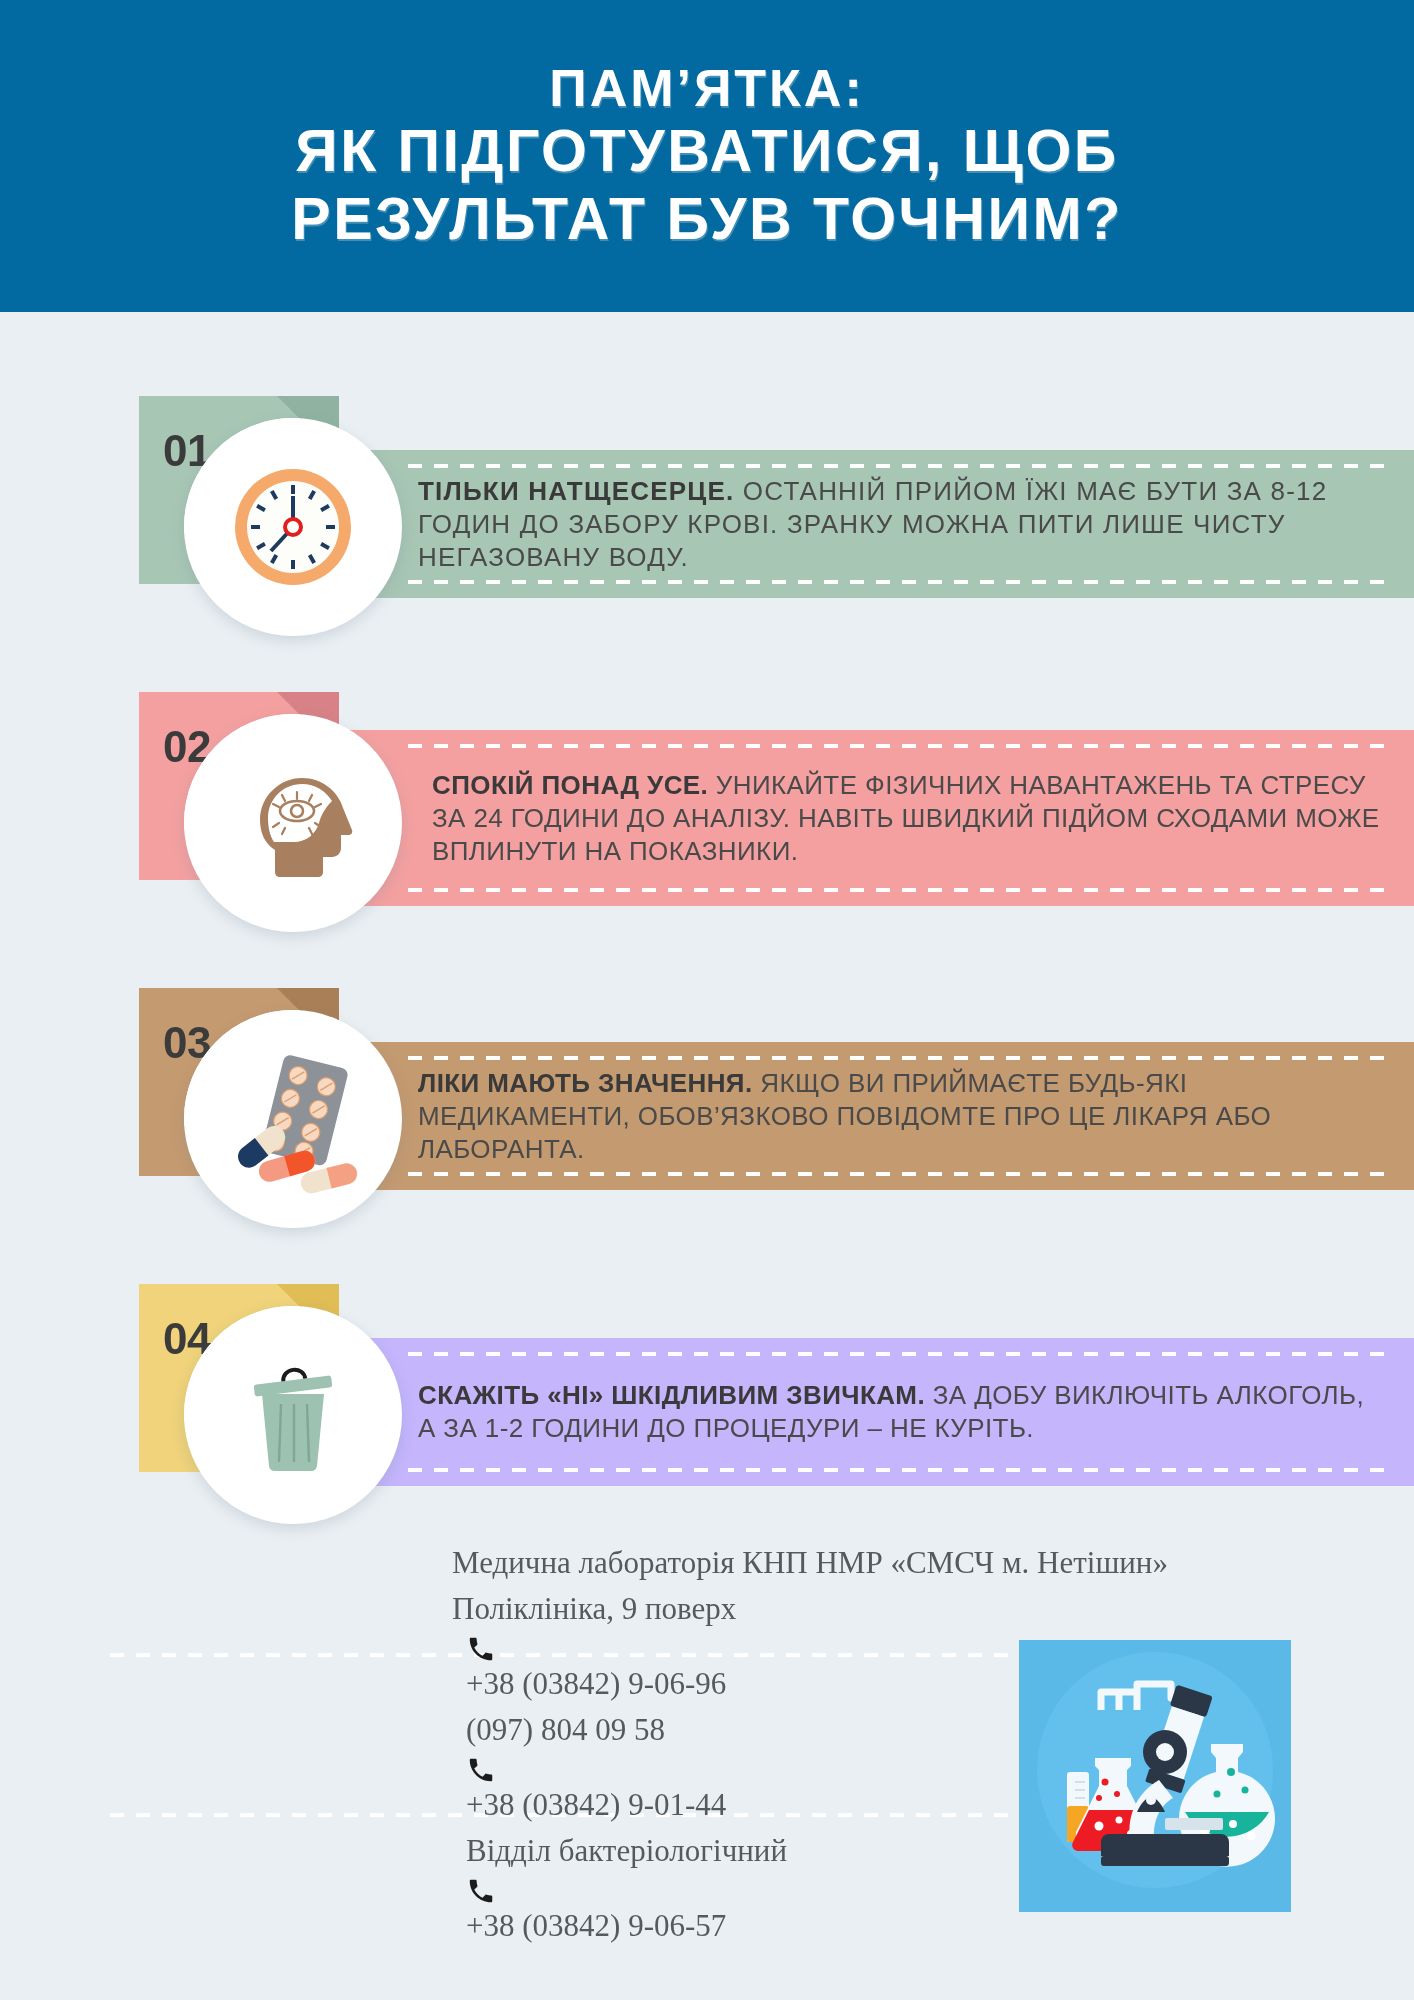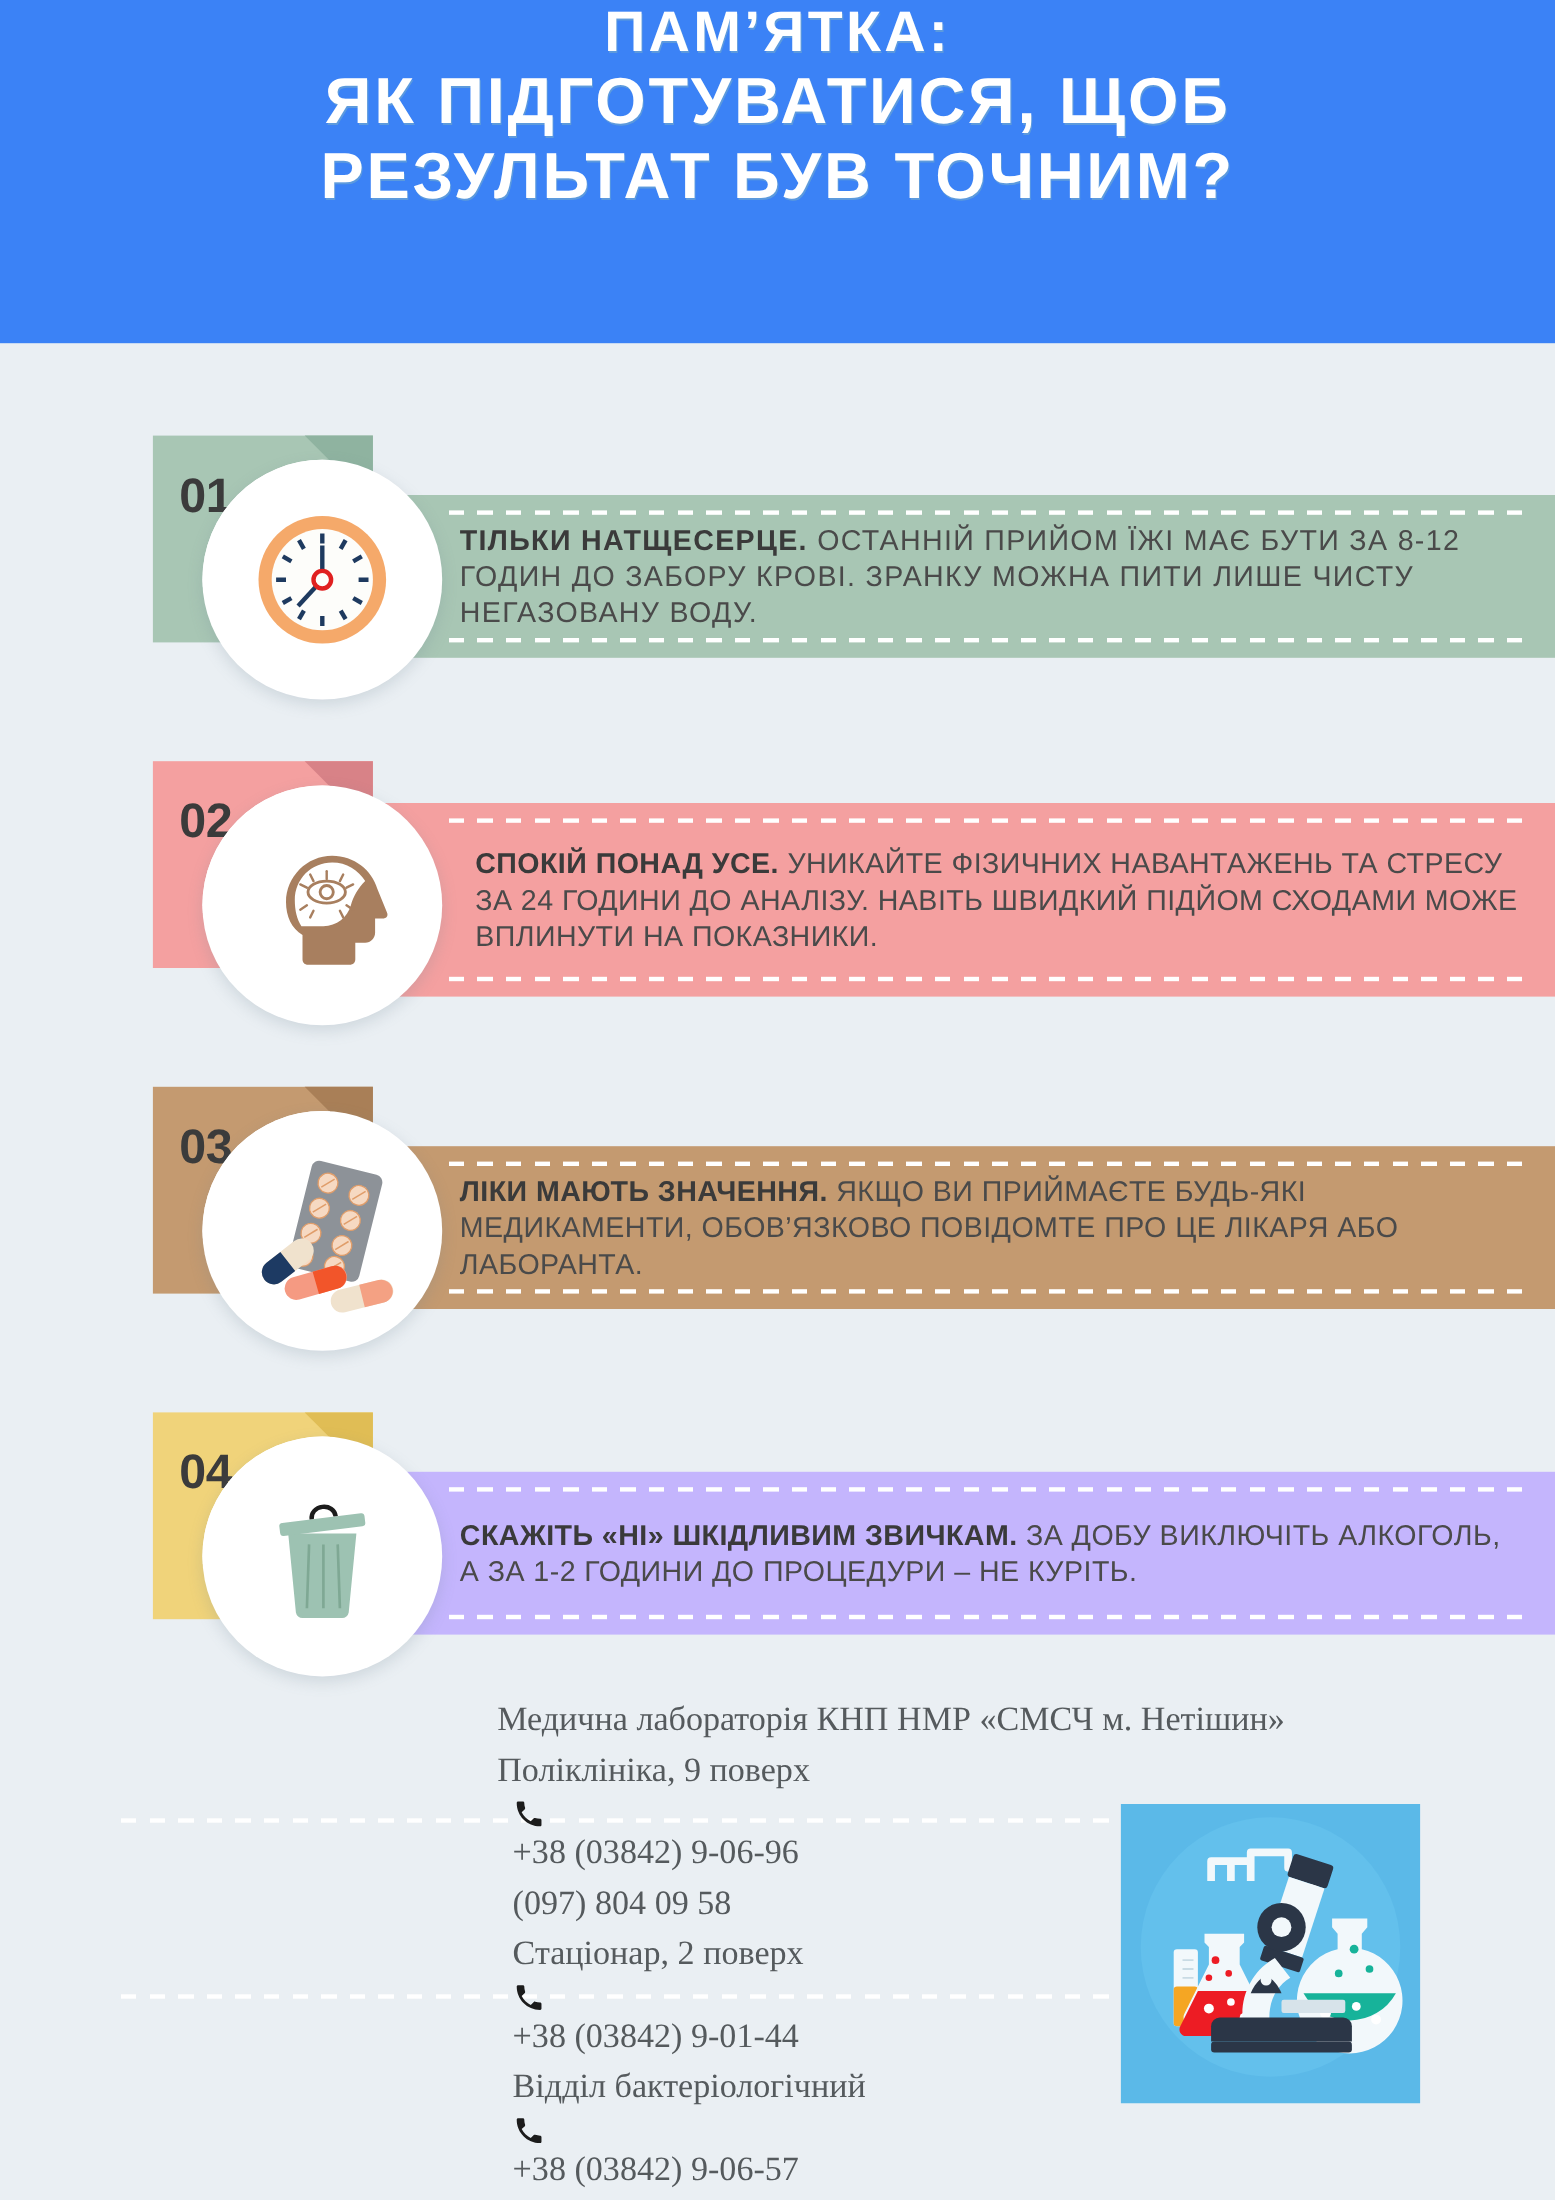--- a/index.html
+++ b/index.html
@@ -7,22 +7,22 @@
   body {
     background:#eaeff3;
     font-family:"Liberation Sans", sans-serif;
     position:relative;
     overflow:hidden;
   }
 
   
   .header {
     position:absolute; left:0; top:0; width:1414px; height:312px;
-    background:#3b82f6;
-    display:flex; align-items:flex-start; justify-content:center;
+    background:#0369a1;
+    display:flex; align-items:center; justify-content:center;
   }
   .header-title {
     text-align:center;
     color:#ffffff;
     font-weight:700;
     font-size:58px;
     line-height:1.14;
     letter-spacing:2.5px;
     text-transform:uppercase;
     text-shadow: 1px 2px 0 rgba(120,175,200,.55);
@@ -349,24 +349,20 @@
             <path d="M6.6 10.8c1.4 2.8 3.8 5.1 6.6 6.6l2.2-2.2c.3-.3.7-.4 1-.2 1.2.4 2.4.6 3.6.6.6 0 1 .4 1 1V20c0 .6-.4 1-1 1C10.6 21 3 13.4 3 4c0-.6.4-1 1-1h3.5c.6 0 1 .4 1 1 0 1.3.2 2.5.6 3.6.1.4 0 .8-.2 1.1z" fill="#1c1c1c"></path>
           </svg>
       </span>
       <span>+38 (03842) 9-06-96</span>
     </div>
     <div class="line indent">
       <span style="display:inline-block;width:36px;flex:none"></span>
       <span>(097) 804 09 58</span>
     </div>
     <div class="line indent">
-      <span style="display:inline-block;width:14px;flex:none"></span>
-      <span>Стаціонар, 2 поверх</span>
-    </div>
-    <div class="line indent">
       <span class="phone-glyph">
         <svg width="30" height="30" viewBox="0 0 24 24">
             <path d="M6.6 10.8c1.4 2.8 3.8 5.1 6.6 6.6l2.2-2.2c.3-.3.7-.4 1-.2 1.2.4 2.4.6 3.6.6.6 0 1 .4 1 1V20c0 .6-.4 1-1 1C10.6 21 3 13.4 3 4c0-.6.4-1 1-1h3.5c.6 0 1 .4 1 1 0 1.3.2 2.5.6 3.6.1.4 0 .8-.2 1.1z" fill="#1c1c1c"></path>
           </svg>
       </span>
       <span>+38 (03842) 9-01-44</span>
     </div>
     <div class="line indent">
       <span style="display:inline-block;width:14px;flex:none"></span>
       <span>Відділ бактеріологічний</span>

